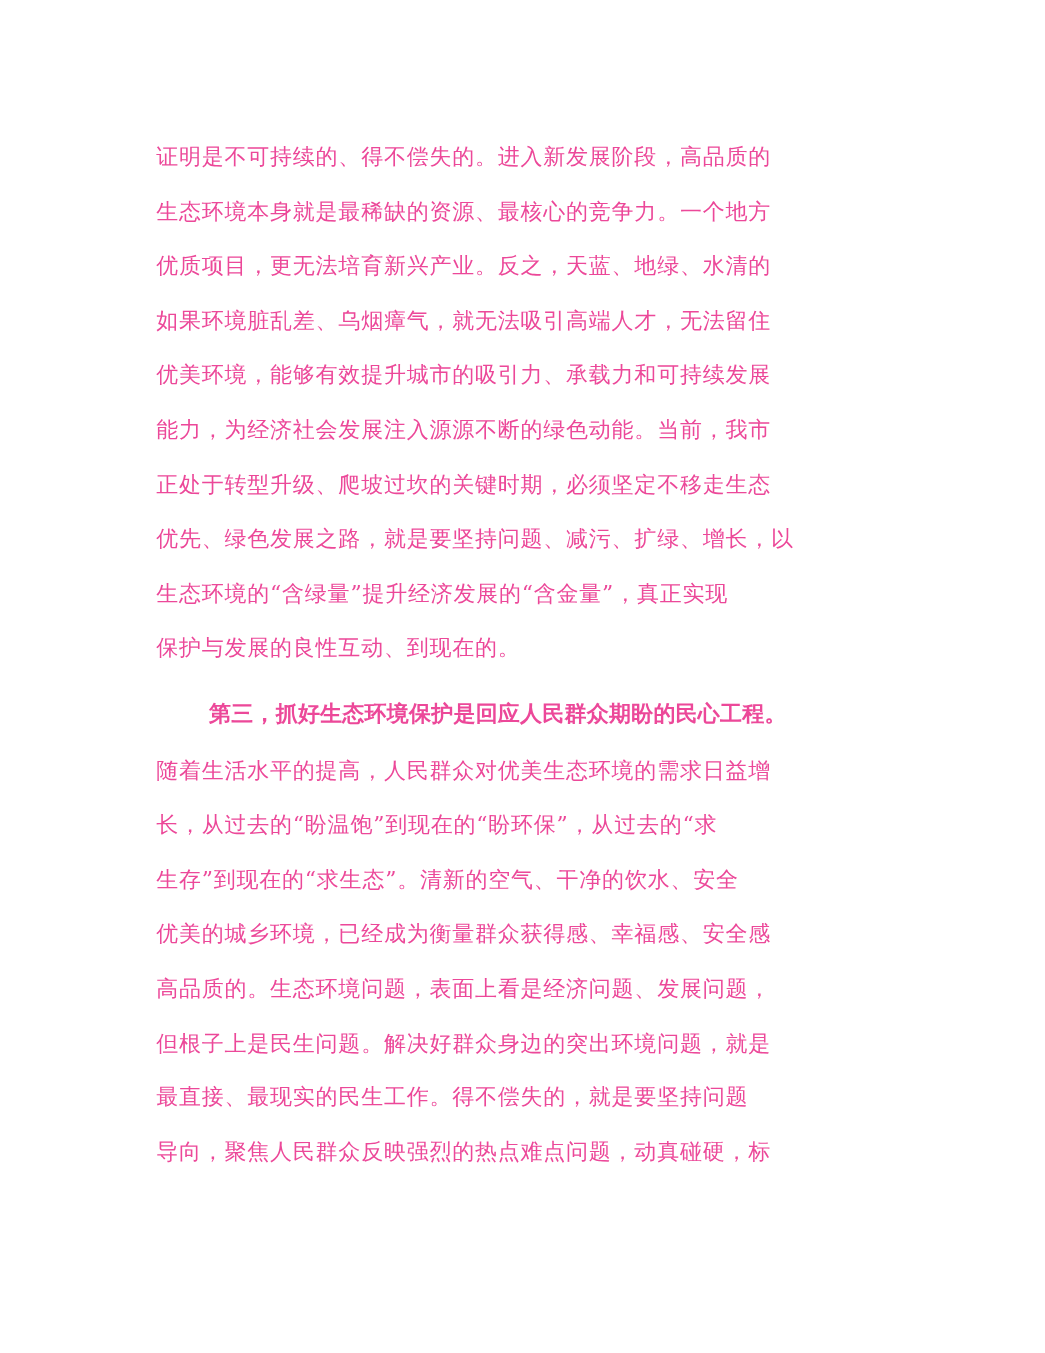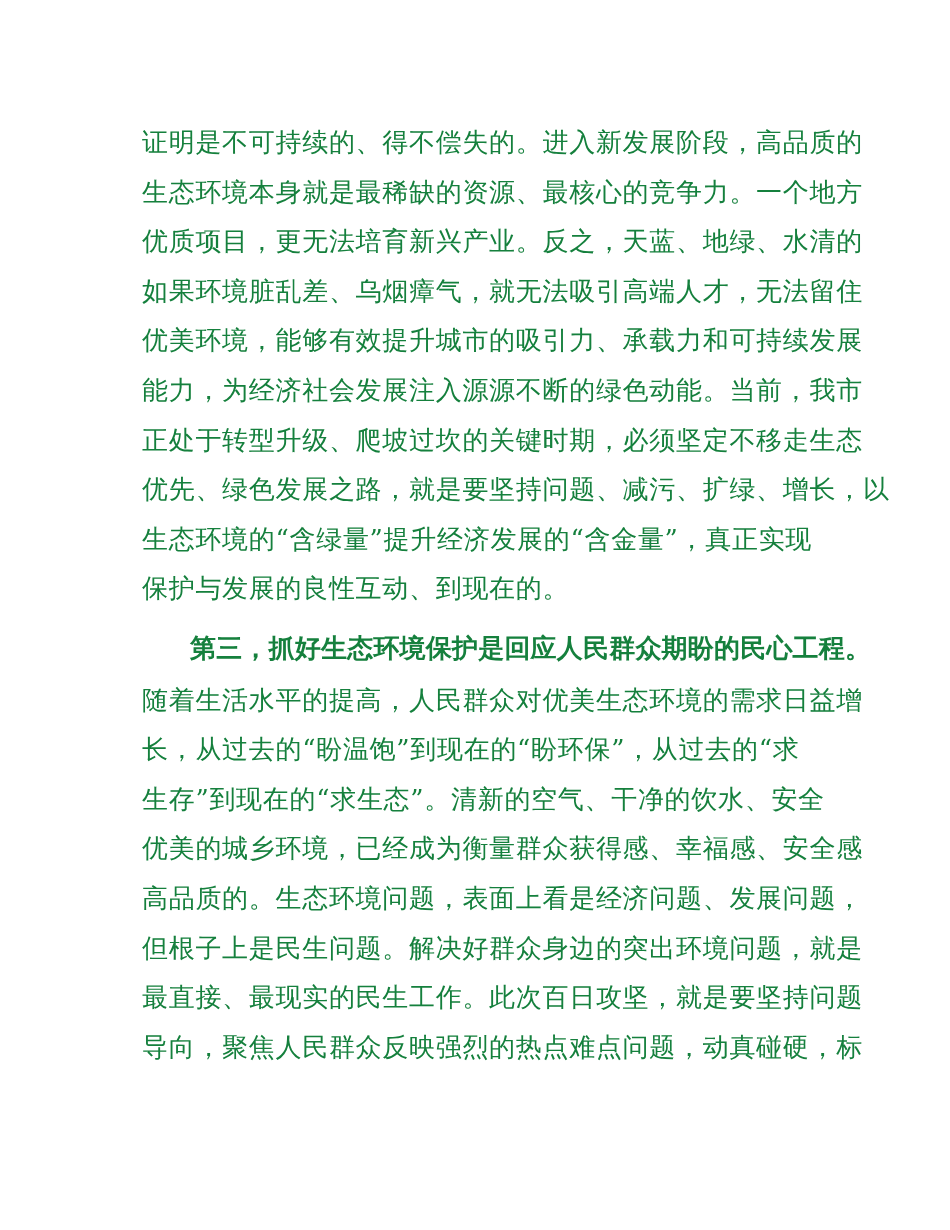--- a/index.html
+++ b/index.html
@@ -11,23 +11,23 @@
       width: 950px;
       height: 1230px;
       position: relative;
       overflow: hidden;
     }
     .page {
       position: absolute;
       left: 142px;
       top: 118px;
       width: 670px;
-      color: #15803d;
+      color: #ec4899;
       font-family: "DejaVu Serif", "Liberation Serif", serif;
-      font-size: 26px;
+      font-size: 20px;
       letter-spacing: 0.7px;
     }
     .line {
       height: 49.6px;
       line-height: 49.6px;
       white-space: nowrap;
       display: block;
     }
     .heading-line {
       font-family: Liberation Mono, monospace;
@@ -59,16 +59,16 @@
   <div class="para-gap"></div>
 
   <div class="paragraph">
     <span class="line heading-line">第三，抓好生态环境保护是回应人民群众期盼的民心工程。</span>
     <span class="line">随着生活水平的提高，人民群众对优美生态环境的需求日益增</span>
     <span class="line">长，从过去的“盼温饱”到现在的“盼环保”，从过去的“求</span>
     <span class="line">生存”到现在的“求生态”。清新的空气、干净的饮水、安全</span>
     <span class="line">优美的城乡环境，已经成为衡量群众获得感、幸福感、安全感</span>
     <span class="line">高品质的。生态环境问题，表面上看是经济问题、发展问题，</span>
     <span class="line">但根子上是民生问题。解决好群众身边的突出环境问题，就是</span>
-    <span class="line">最直接、最现实的民生工作。此次百日攻坚，就是要坚持问题</span>
+    <span class="line">最直接、最现实的民生工作。得不偿失的，就是要坚持问题</span>
     <span class="line">导向，聚焦人民群众反映强烈的热点难点问题，动真碰硬，标</span>
   </div>
 </div>
 
 </body></html>

